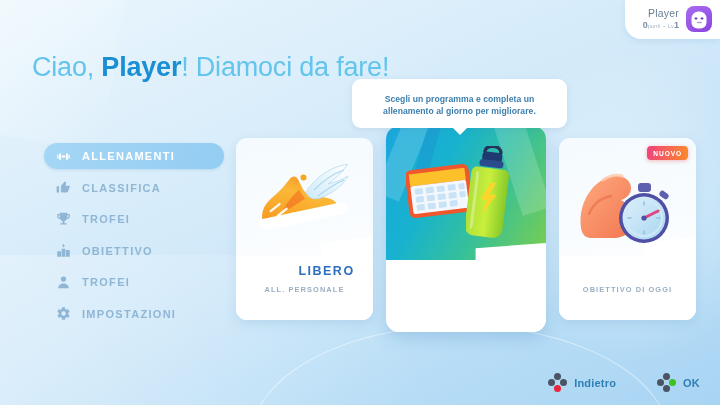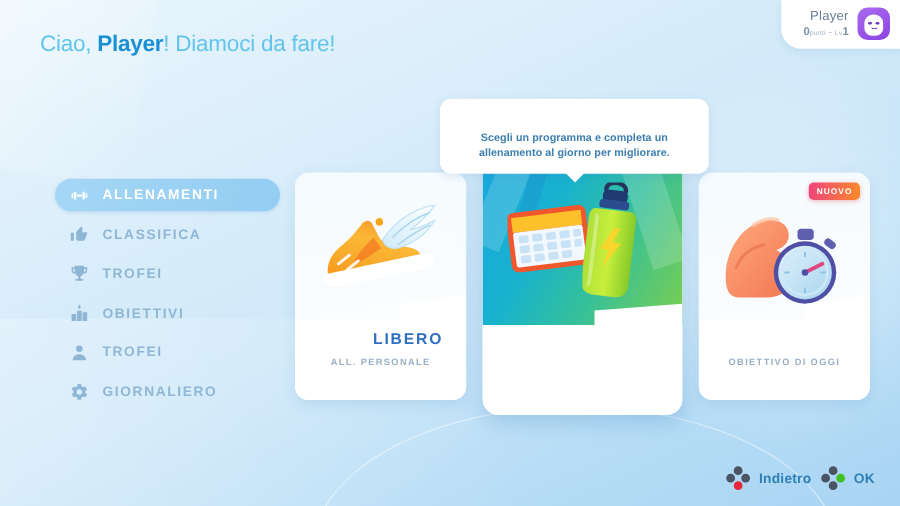--- a/index.html
+++ b/index.html
@@ -53,29 +53,29 @@
     position:absolute; left:50%; top:52%; transform:translate(-50%,-50%);
     width:15px; height:17px; background:#fff; border-radius:7px 7px 6px 6px;
   }
   .avatar .eye{ position:absolute; top:6px; width:2.2px; height:2.8px; background:#6f39bb; border-radius:2px; }
   .avatar .eye.l{ left:3.4px; } .avatar .eye.r{ right:3.4px; }
   .avatar .mouth{ position:absolute; left:50%; transform:translateX(-50%); top:10.5px; width:5px; height:2.4px;
     border-bottom:1.6px solid #6f39bb; border-radius:0 0 5px 5px; }
 
   
   .page-title{
-    position:absolute; left:32px; top:25px; font-size:18px; letter-spacing:-.2px;
+    position:absolute; left:32px; top:52px; font-size:27px; letter-spacing:-.2px;
     color:#63c4ec; font-weight:400; white-space:nowrap; z-index:4;
   }
   .page-title .accent{ color:#1b8fd4; font-weight:700; }
 
   
   .tooltip{
     position:absolute; left:352px; top:79px; width:215px; background:#fff;
-    border-radius:9px; padding:25px 10px 10px; text-align:center; z-index:5;
+    border-radius:9px; padding:14px 10px 10px; text-align:center; z-index:5;
     box-shadow:0 2px 7px rgba(70,130,180,.14);
   }
   .tooltip p{ font-size:8.6px; line-height:1.45; color:#3d7fae; font-weight:700; letter-spacing:.05px; }
   .tooltip:after{
     content:""; position:absolute; left:50%; bottom:-7px; transform:translateX(-50%);
     border-left:8px solid transparent; border-right:8px solid transparent; border-top:8px solid #fff;
   }
 
   
   .sidebar{ position:absolute; left:44px; top:143px; width:180px; z-index:4; }
@@ -137,21 +137,21 @@
 
   
   .shoe{ position:absolute; left:16px; top:26px; width:104px; height:70px; }
   .wing{ position:absolute; right:2px; top:-4px; width:46px; height:36px; }
   .cal{ position:absolute; left:20px; top:38px; width:66px; height:54px; }
   .bottle{ position:absolute; left:80px; top:20px; width:44px; height:92px; }
   .arm{ position:absolute; left:14px; top:20px; width:76px; height:82px; }
   .watch{ position:absolute; left:56px; top:44px; width:60px; height:62px; }
 
   
-  .btns{ position:absolute; right:20px; bottom:13px; display:flex; align-items:center; gap:8px; z-index:6; }
+  .btns{ position:absolute; right:20px; bottom:13px; display:flex; align-items:center; gap:41px; z-index:6; }
   .btn-hint{ display:flex; align-items:center; gap:7px; cursor:pointer; }
   .btn-hint .txt{ font-size:11px; font-weight:700; color:#2f7fb5; letter-spacing:.2px; }
   .pad{ position:relative; width:19px; height:19px; flex:none; }
   .pad span{ position:absolute; width:7px; height:7px; border-radius:50%; background:#4a5463; }
   .pad .t{ left:6px; top:0; } .pad .l{ left:0; top:6px; }
   .pad .r{ right:0; top:6px; } .pad .b{ left:6px; bottom:0; }
   .pad .b.red{ background:#e8283a; }
   .pad .r.green{ background:#3fc125; }
 </style>
 </head>
@@ -214,41 +214,41 @@
     </span>
     <span class="label">TROFEI</span>
   </div>
 
   <div class="nav-item">
     <span class="ico">
       <svg viewBox="0 0 24 24">
           <path d="M12 1l2 3.2L12 7 10 4.2 12 1zM9 9h6v13H9V9zM2 13h6v9H2v-9zM16 11h6v11h-6V11z"></path>
         </svg>
     </span>
-    <span class="label">OBIETTIVI</span>
+    <span class="label">OBIETTIVO</span>
   </div>
 
   <div class="nav-item">
     <span class="ico">
       <svg viewBox="0 0 24 24">
           <circle cx="12" cy="6.5" r="4.2"></circle>
           <path d="M3.5 21c0-4.7 3.8-7.5 8.5-7.5s8.5 2.8 8.5 7.5H3.5z"></path>
         </svg>
     </span>
     <span class="label">TROFEI</span>
   </div>
 
 
   <div class="nav-item">
     <span class="ico">
       <svg viewBox="0 0 24 24">
           <path d="M19.4 13c.04-.3.06-.6.06-1s-.02-.7-.06-1l2.1-1.6c.2-.15.25-.4.12-.62l-2-3.46a.5.5 0 0 0-.6-.22l-2.5 1a7.3 7.3 0 0 0-1.7-1l-.38-2.65A.5.5 0 0 0 14 2h-4a.5.5 0 0 0-.5.42L9.1 5.07c-.6.25-1.17.58-1.7 1l-2.5-1a.5.5 0 0 0-.6.22l-2 3.46c-.13.22-.08.47.12.62L4.6 11c-.04.3-.06.6-.06 1s.2.7.06 1l-2.1 1.6c-.2.15-.25.4-.12.62l2 3.46c.13.22.38.3.6.22l2.5-1c.53.42 1.1.75 1.7 1l.4 2.65c.04.24.25.42.5.42h4c.25 0 .46-.18.5-.42l.4-2.65c.6-.25 1.17-.58 1.7-1l2.5 1c.22.08.47 0 .6-.22l2-3.46a.5.5 0 0 0-.12-.62L19.4 13zM12 15.5A3.5 3.5 0 1 1 15.5 12 3.5 3.5 0 0 1 12 15.5z"></path>
         </svg>
     </span>
-    <span class="label">GIORNALIERO</span>
+    <span class="label">IMPOSTAZIONI</span>
   </div>
 </nav>
 
 <section class="cards">
 
   <div class="card side card-1">
     <div class="art">
       <div class="shoe">
         <svg viewBox="0 0 104 70">
           <defs>

